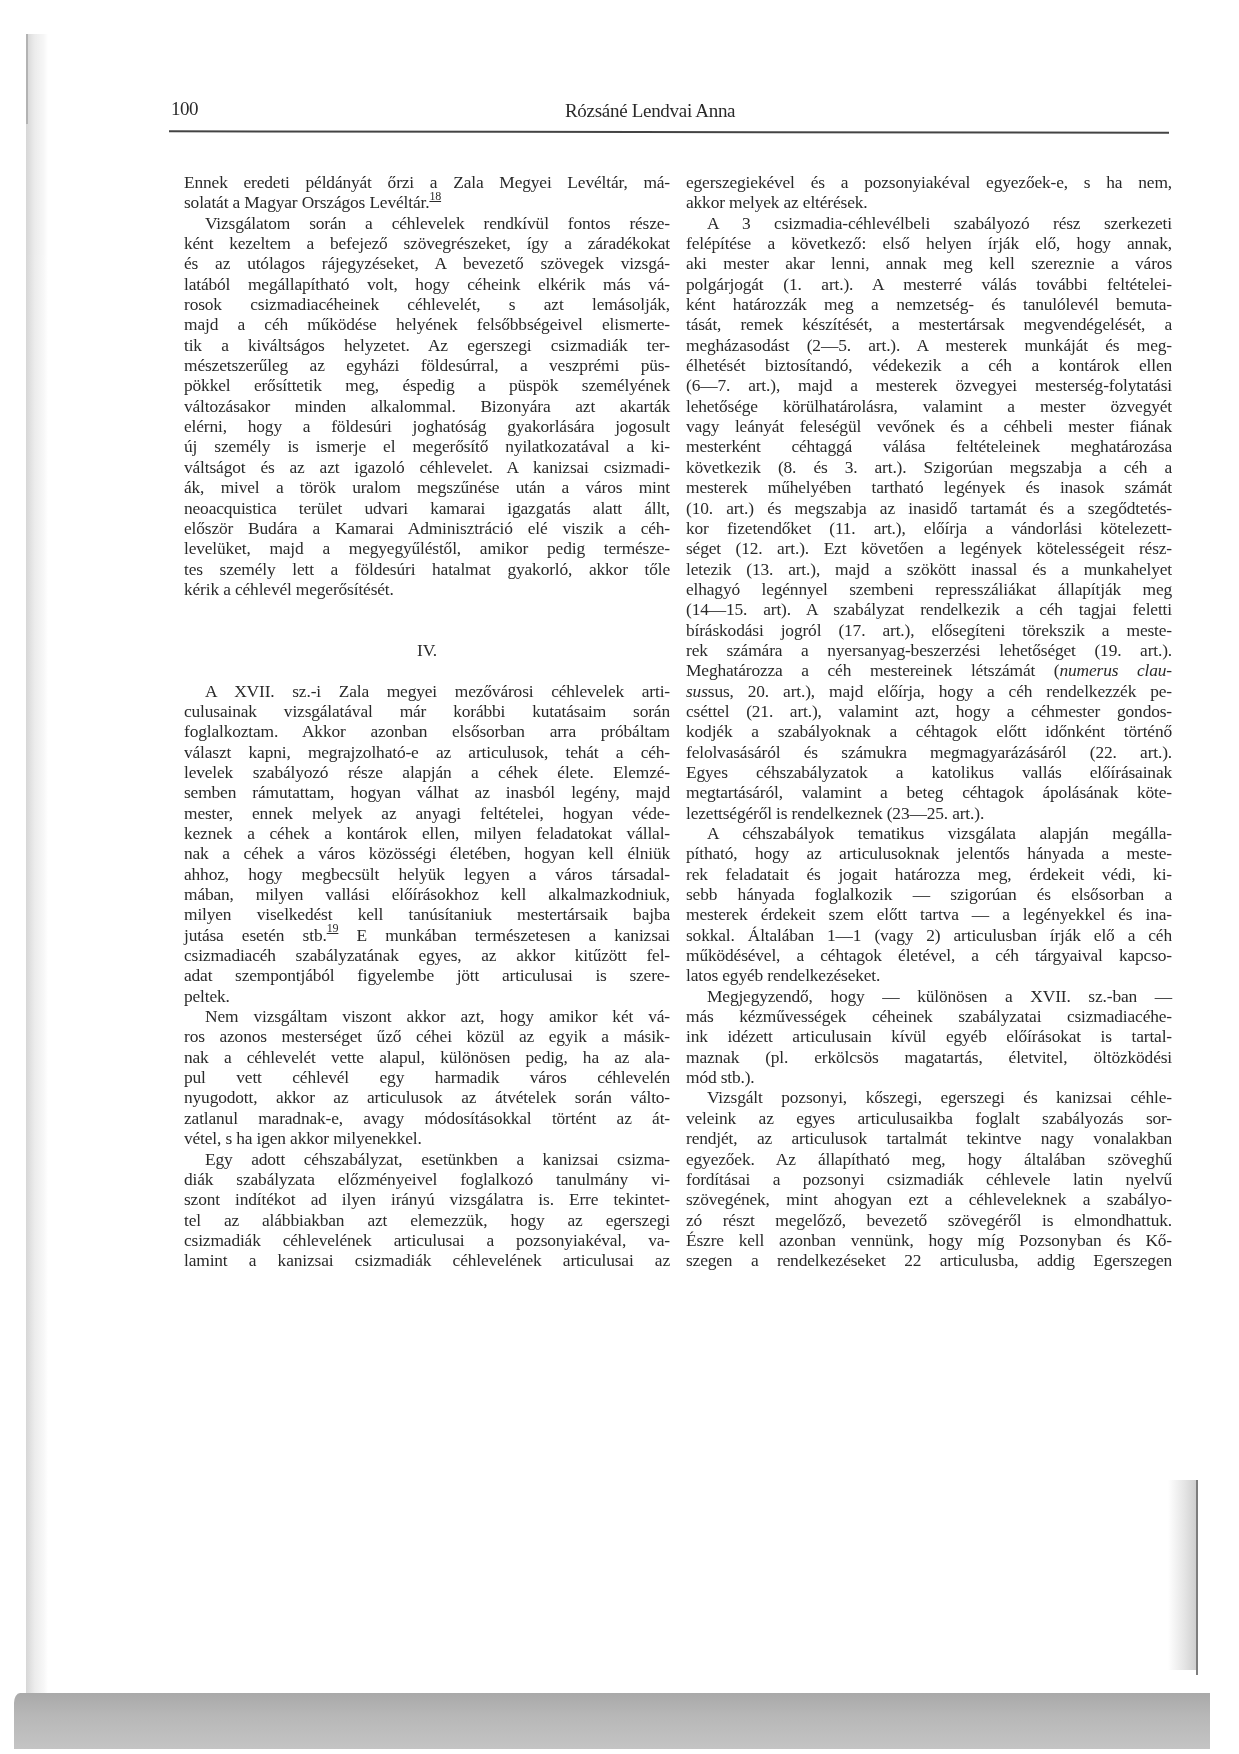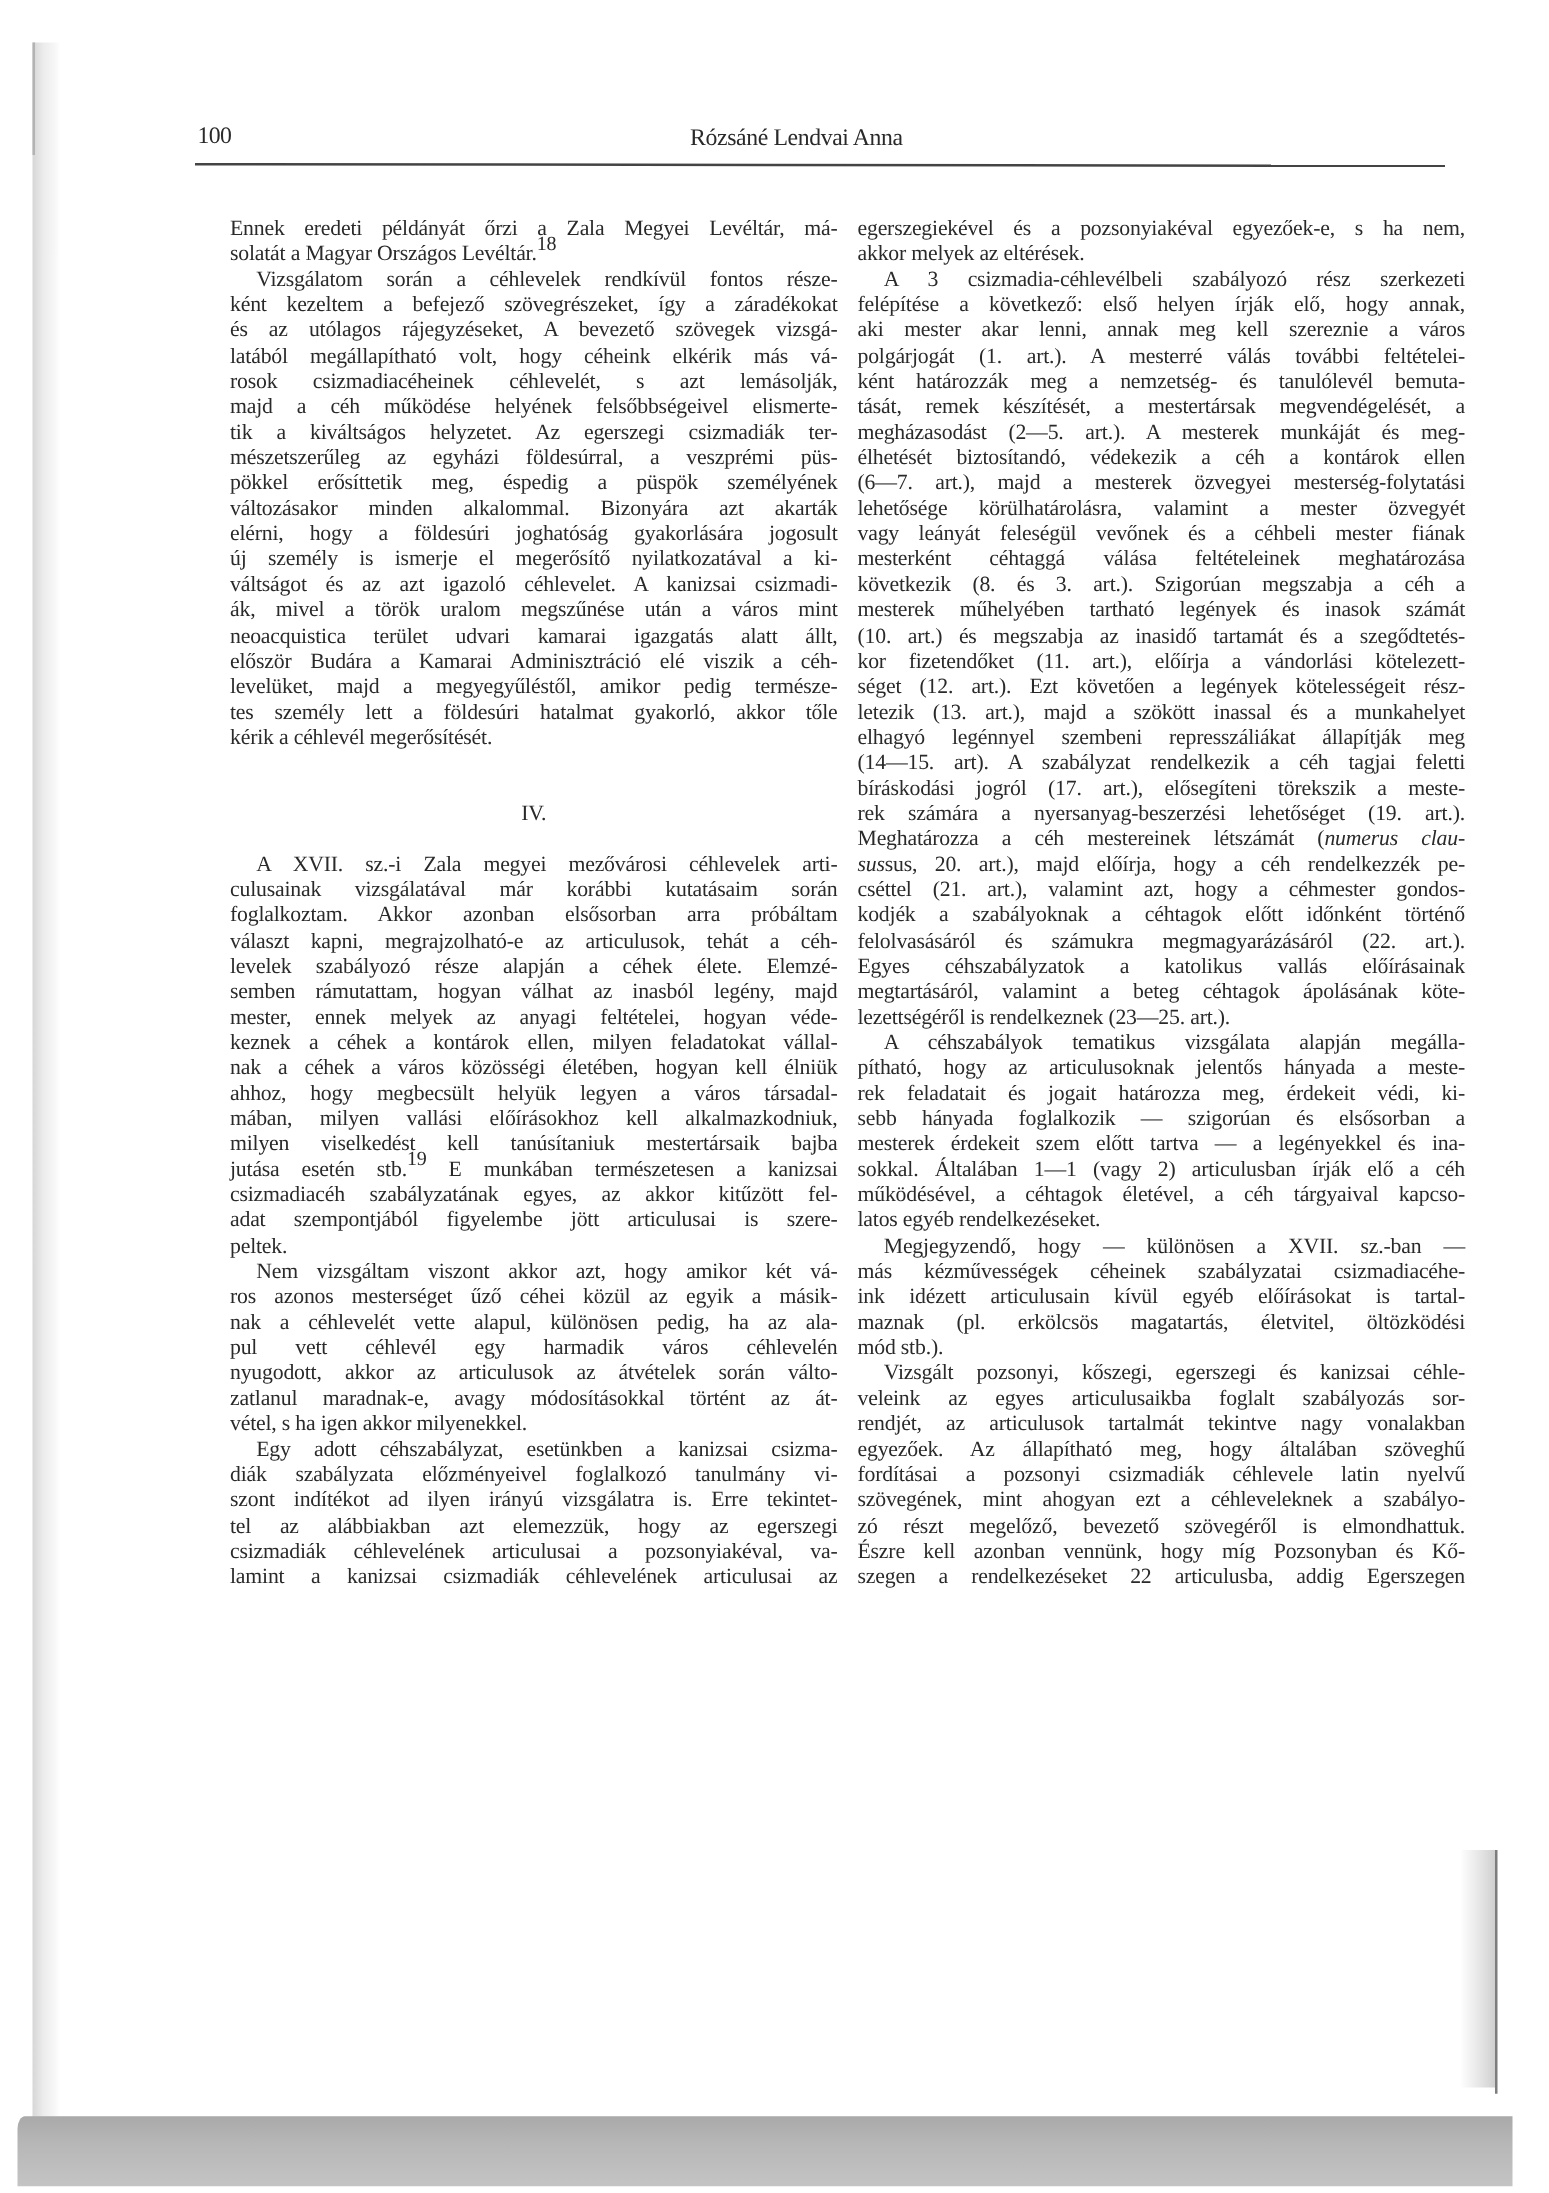--- a/index.html
+++ b/index.html
@@ -23,21 +23,21 @@
   }
   .scan-right-line {
     position: absolute; left: 1196px; top: 1480px; width: 2px; height: 195px; background: #7d7d7d;
   }
   .scan-bottom-band {
     position: absolute; left: 14px; top: 1693px; width: 1196px; height: 56px;
     background: linear-gradient(to bottom, #a9a9a9 0%, #b7b7b7 40%, #c4c4c4 100%);
     border-top-left-radius: 6px 10px;
   }
   .header {
-    position: absolute; left: 144px; top: 96px; width: 1012px; height: 40px; text-align: center;
+    position: absolute; left: 157px; top: 96px; width: 1012px; height: 40px; text-align: center;
   }
   .page-number {
     position: absolute; left: 14px; top: 2px; font-size: 19px; letter-spacing: -0.5px;
   }
   .running-head {
     position: absolute; left: 408px; top: 4px; font-size: 19px; letter-spacing: -0.3px;
   }
   .header-rule {
     position: absolute; left: 12px; top: 35px; width: 1000px; height: 1.6px; background: #444;
     transform: rotate(0.08deg);
@@ -49,21 +49,21 @@
   .col-left { left: 145px; margin-left: 39px; }
   .col-right { left: 686px; top: 172px; }
   .ln {
     display: block; white-space: nowrap; height: 20.35px;
     text-align: justify; text-align-last: justify;
   }
   .ln.last { text-align-last: left; }
   .ln.indent { padding-left: 21px; }
   .ln.center { text-align: center; text-align-last: center; }
   .ln.gap { height: 20.35px; }
-  sup { font-size: 16px; line-height: 0; position: relative; top: -2px; }
+  sup { font-size: 12px; line-height: 0; position: relative; top: -2px; text-decoration: underline; }
   em { }
 </style>
 </head>
 <body>
 
 <div class="scan-left-edge"></div>
 <div class="scan-right-edge"></div>
 <div class="scan-right-line"></div>
 <div class="scan-bottom-band"></div>
 

